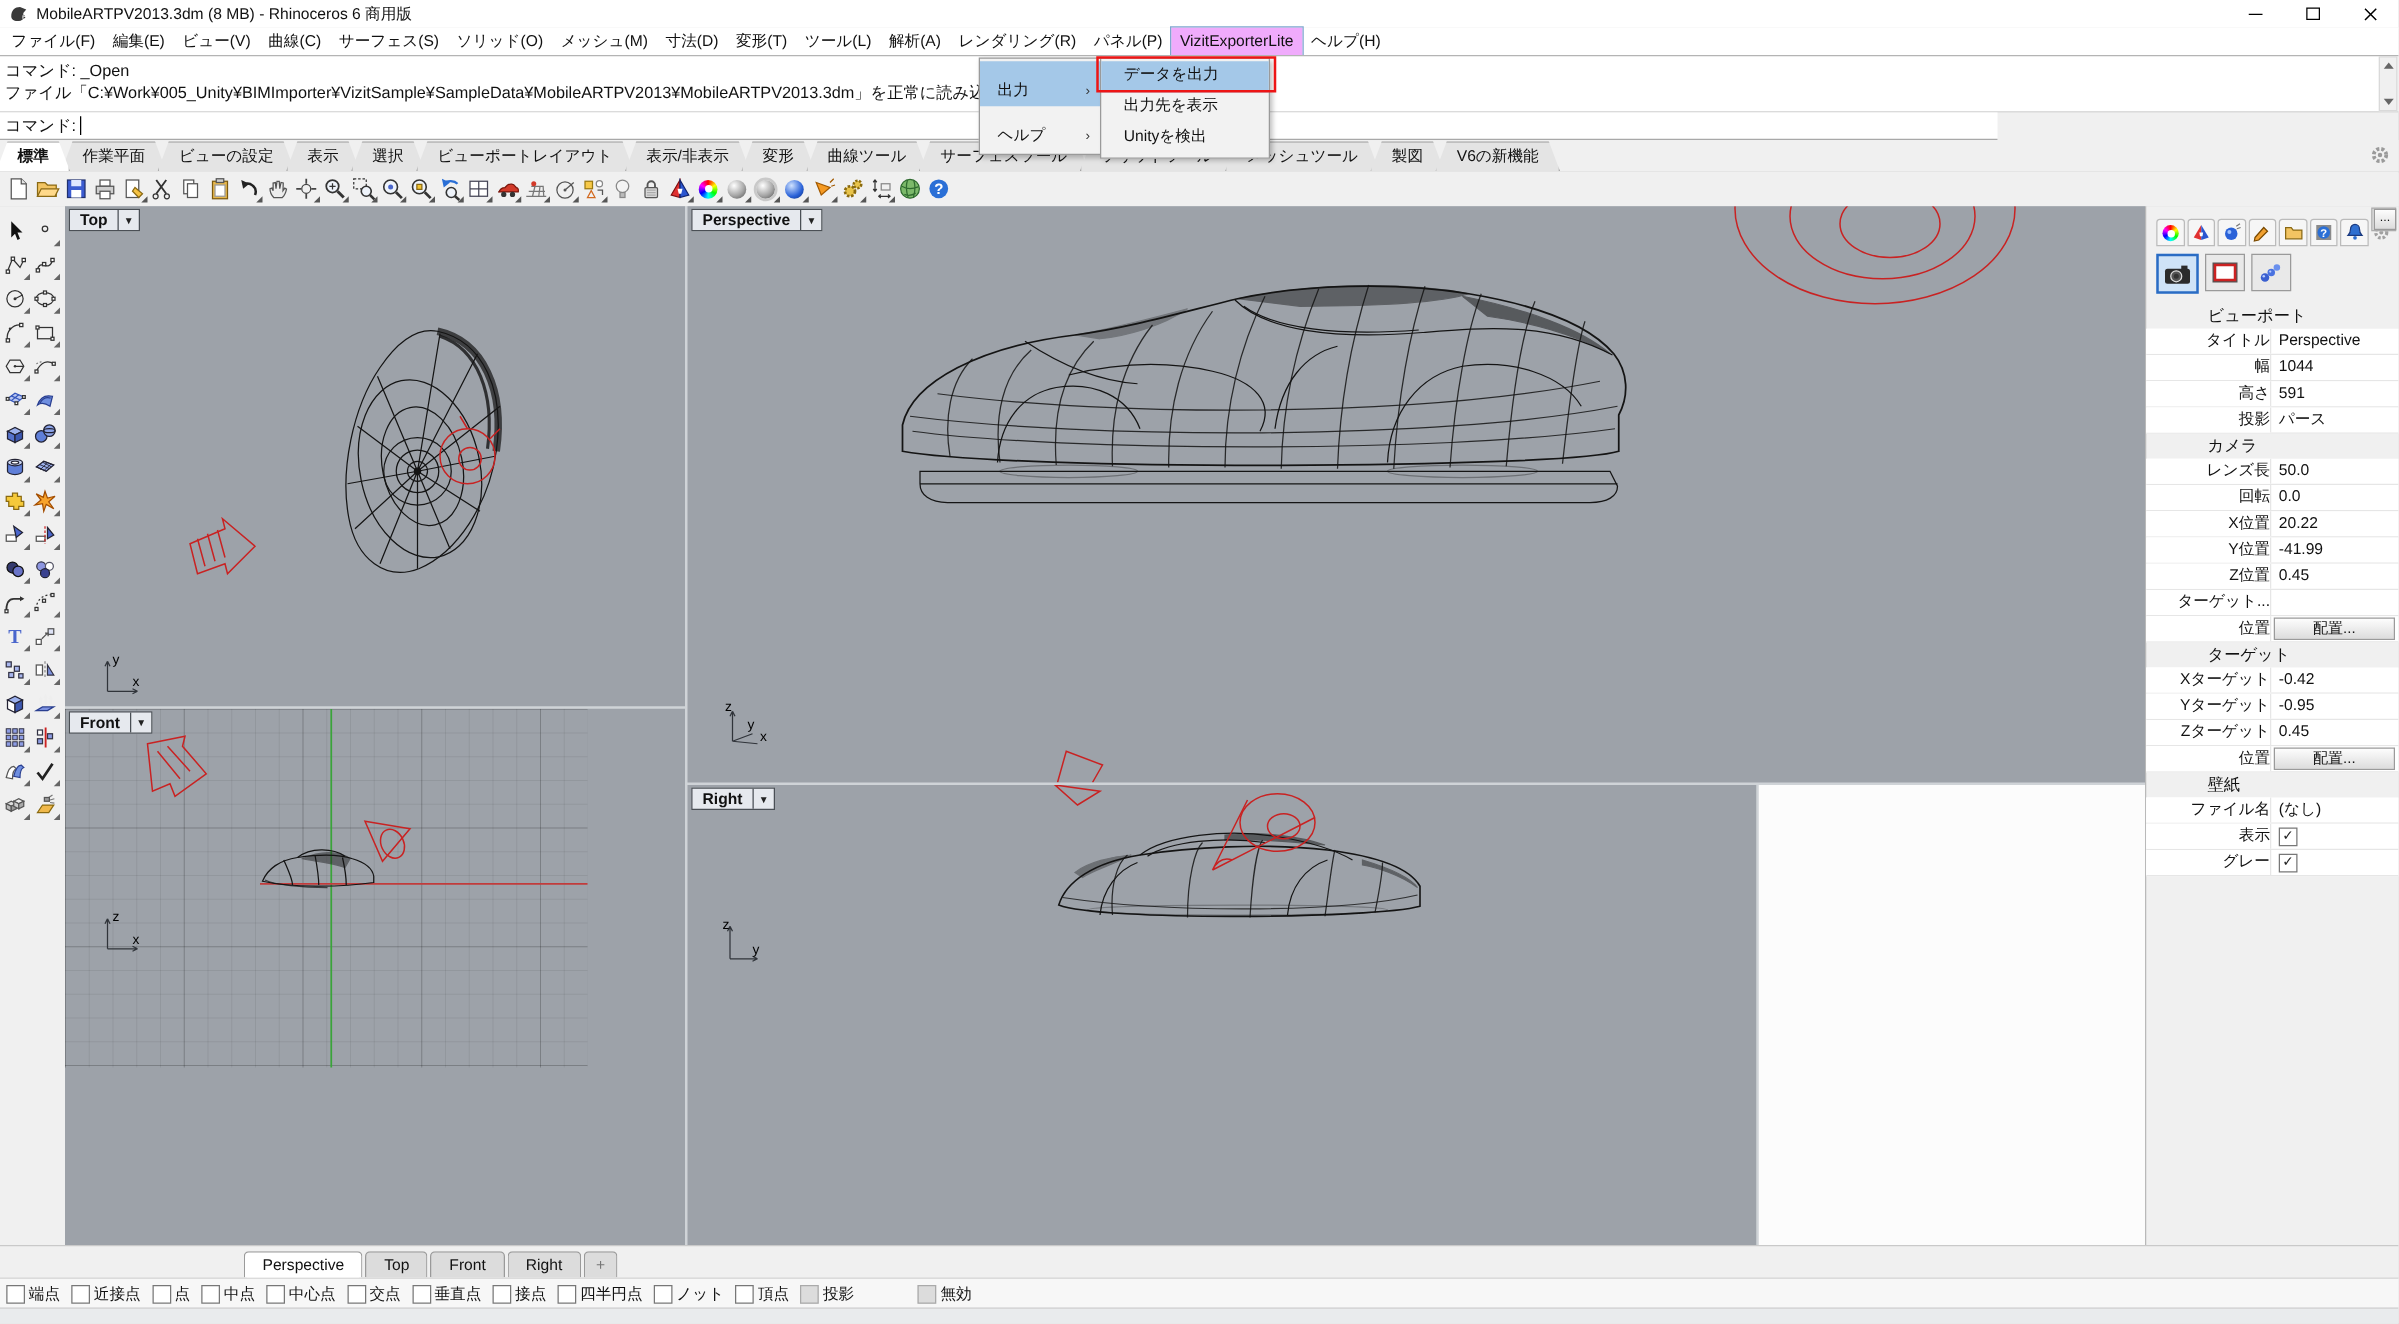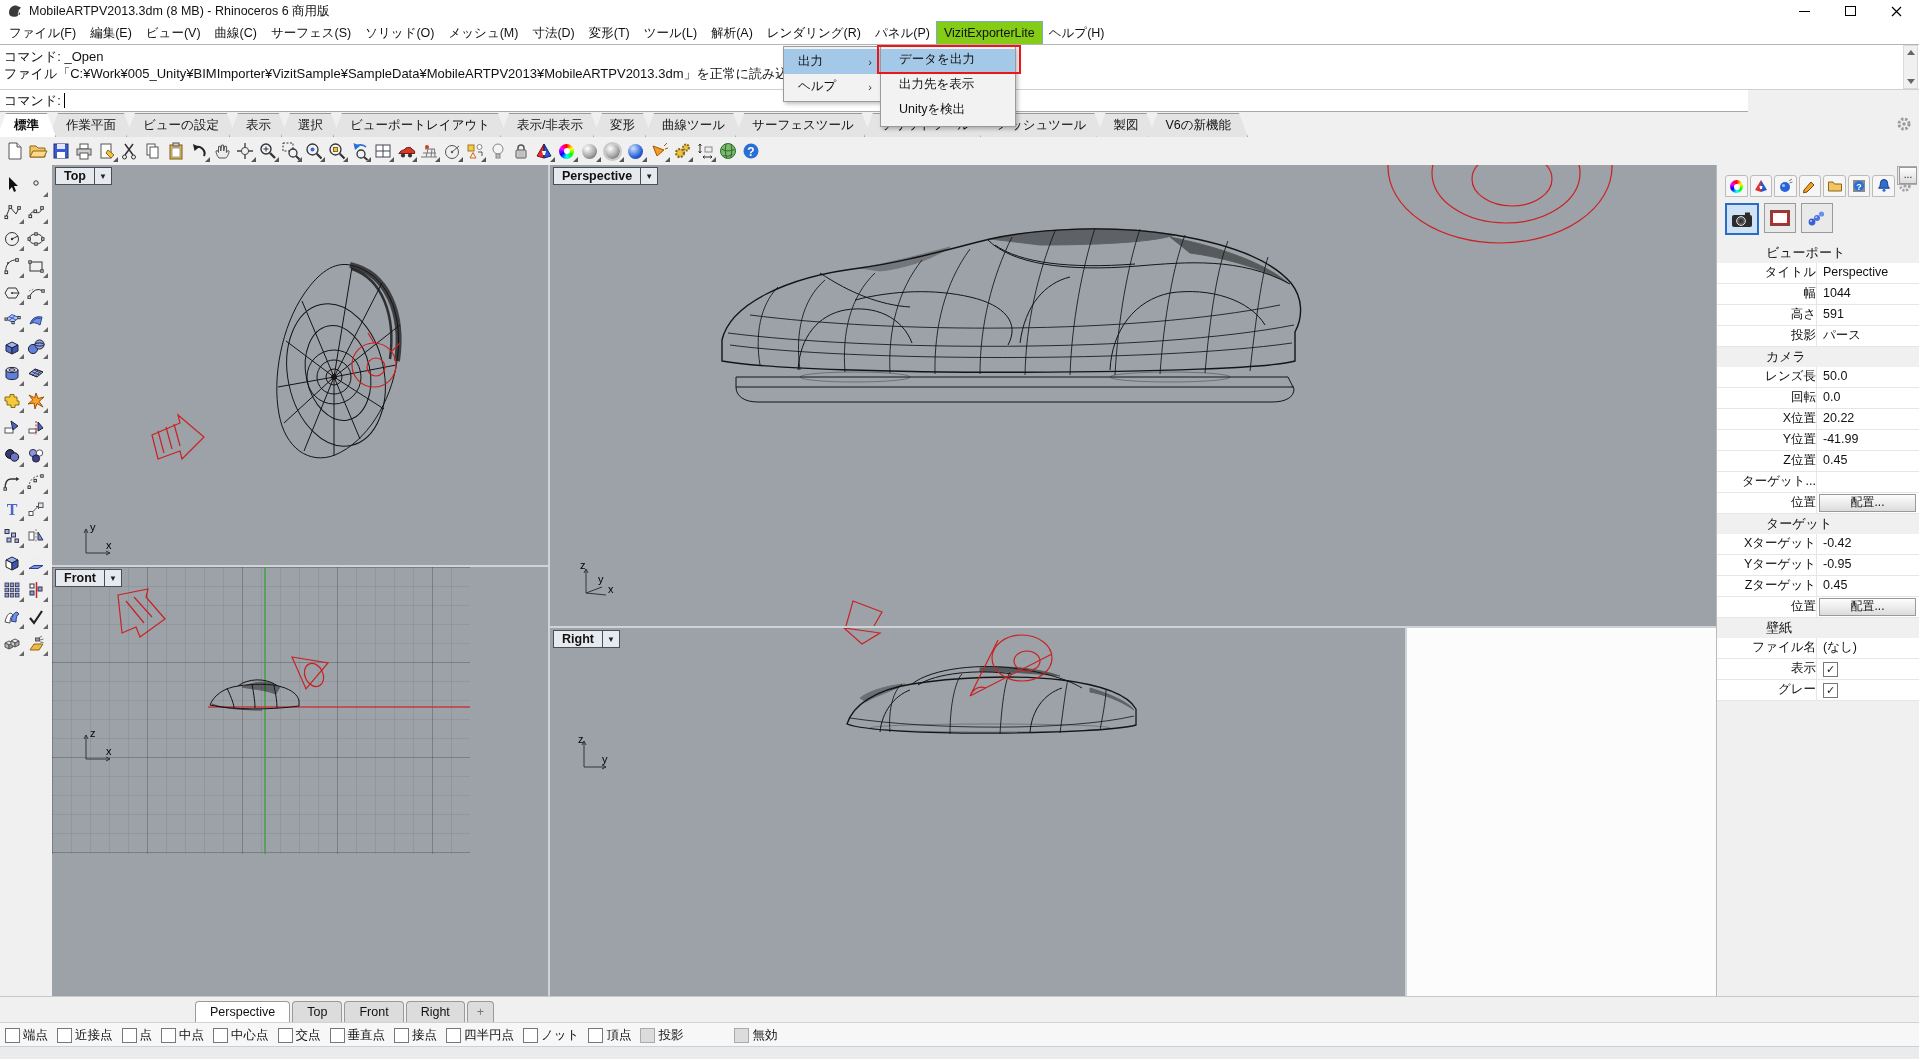--- a/index.html
+++ b/index.html
@@ -9,24 +9,24 @@
   #titlebar{position:absolute;left:0;top:0;width:1919px;height:22px;background:#fff;display:flex;align-items:center;border-bottom:1px solid #e6e6e6;}
   #appicon{width:16px;height:16px;margin:0 6px 0 7px;position:relative;}
   #wintitle{font-size:12.5px;color:#111;}
   #wincontrols{margin-left:auto;display:flex;height:22px;}
   .wc{width:46px;height:22px;display:flex;align-items:center;justify-content:center;}
   .wc-min{width:11px;height:1px;background:#000;display:block;}
   .wc-max{width:9px;height:8px;border:1px solid #000;display:block;}
   
   #menubar{position:absolute;left:0;top:22px;width:1919px;height:22px;background:#fff;display:flex;align-items:stretch;padding-left:2px;}
   .mi{padding:0 7px;display:flex;align-items:center;cursor:default;white-space:nowrap;}
-  .mi.mopen{background:#84cc16;outline:1px solid #7fa8cf;}
+  .mi.mopen{background:#f0abfc;outline:1px solid #7fa8cf;}
   
   #cmdhist{position:absolute;left:0;top:44px;width:1919px;height:46px;background:#fff;border-top:1px solid #b4b4b4;border-bottom:1px solid #d0d0d0;line-height:17px;padding:3px 0 0 4px;box-sizing:border-box;font-size:13px;}
-  #cmdprompt{position:absolute;left:0;top:90px;width:1748px;height:22px;background:#fff;border-bottom:1px solid #a8a8a8;display:flex;align-items:center;padding-left:4px;box-sizing:border-box;font-size:13px;}
+  #cmdprompt{position:absolute;left:0;top:90px;width:1598px;height:22px;background:#fff;border-bottom:1px solid #a8a8a8;display:flex;align-items:center;padding-left:4px;box-sizing:border-box;font-size:13px;}
   #caret{width:1px;height:15px;background:#000;margin-left:3px;}
   #cmdscroll{position:absolute;right:1px;top:45px;width:15px;height:44px;background:#f0f0f0;border:1px solid #d9d9d9;box-sizing:border-box;}
   .scr{position:absolute;left:0;width:13px;height:13px;display:flex;align-items:center;justify-content:center;}
   .tri-up{width:0;height:0;border-left:4px solid transparent;border-right:4px solid transparent;border-bottom:5px solid #666;}
   .tri-dn{width:0;height:0;border-left:4px solid transparent;border-right:4px solid transparent;border-top:5px solid #666;}
   
   #tabbar{position:absolute;left:0;top:112px;width:1919px;height:25px;background:#f0f0f0;border-bottom:1px solid #b6b6b6;display:flex;align-items:flex-end;padding-left:4px;}
   .tab{position:relative;padding:3px 16px 3px;background:#e4e4e4;clip-path:polygon(9px 0,calc(100% - 9px) 0,100% 100%,0 100%);margin-left:-7px;border:1px solid #9a9a9a;border-bottom:none;white-space:nowrap;}
   .tab.active{background:#fff;z-index:3;font-weight:bold;}
   #tabgear{position:absolute;right:6px;top:115px;}
@@ -85,21 +85,21 @@
   .vptab.add{padding:3px 9px;color:#777;}
   #osnap{position:absolute;left:0;top:1022px;width:1919px;height:24px;background:#f7f7f7;border-top:1px solid #d2d2d2;display:flex;align-items:center;padding-left:5px;font-size:12.5px;}
   .os{display:flex;align-items:center;margin-right:9px;white-space:nowrap;}
   .os .cb{margin:0 3px 0 0;}
   .os.dim .cb{background:#dcdcdc;border-color:#aaa;}
   .os.gap{margin-left:42px;}
   #bottomstrip{position:absolute;left:0;top:1046px;width:1919px;height:13px;background:#e9ebed;border-top:1px solid #cfcfcf;}
   
   .menu{position:absolute;background:#f2f2f2;border:1px solid #9a9a9a;box-shadow:2px 2px 4px rgba(0,0,0,0.25);z-index:50;}
   #pluginmenu{left:783px;top:46px;width:96px;padding:2px 0;}
-  #pluginmenu .mitem{height:25px;display:flex;align-items:center;padding:0 8px 0 14px;}
+  #pluginmenu .mitem{height:25px;display:flex;align-items:center;padding:11px 8px 0 14px;}
   #pluginmenu .mitem .marr{margin-left:auto;font-size:11px;color:#333;}
   #submenu{left:880px;top:46px;width:134px;padding:2px 0;}
   #submenu .mitem{height:21px;display:flex;align-items:center;padding:0 8px 4px 18px;}
   .mitem.hl{background:#a4c8e8;}
   #redbox{position:absolute;left:877px;top:45px;width:140px;height:25px;border:2px solid #ed1515;z-index:60;pointer-events:none;}
   svg{display:block;}
 </style>
 </head>
 <body>
 

